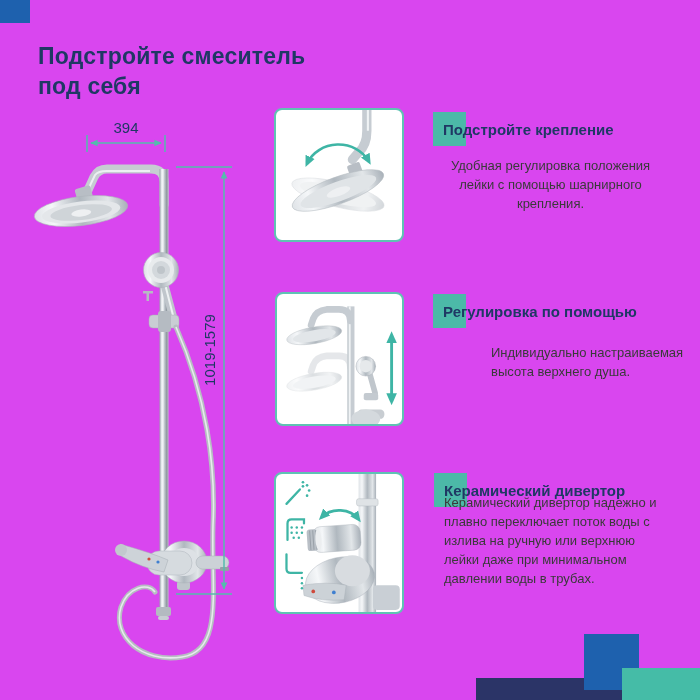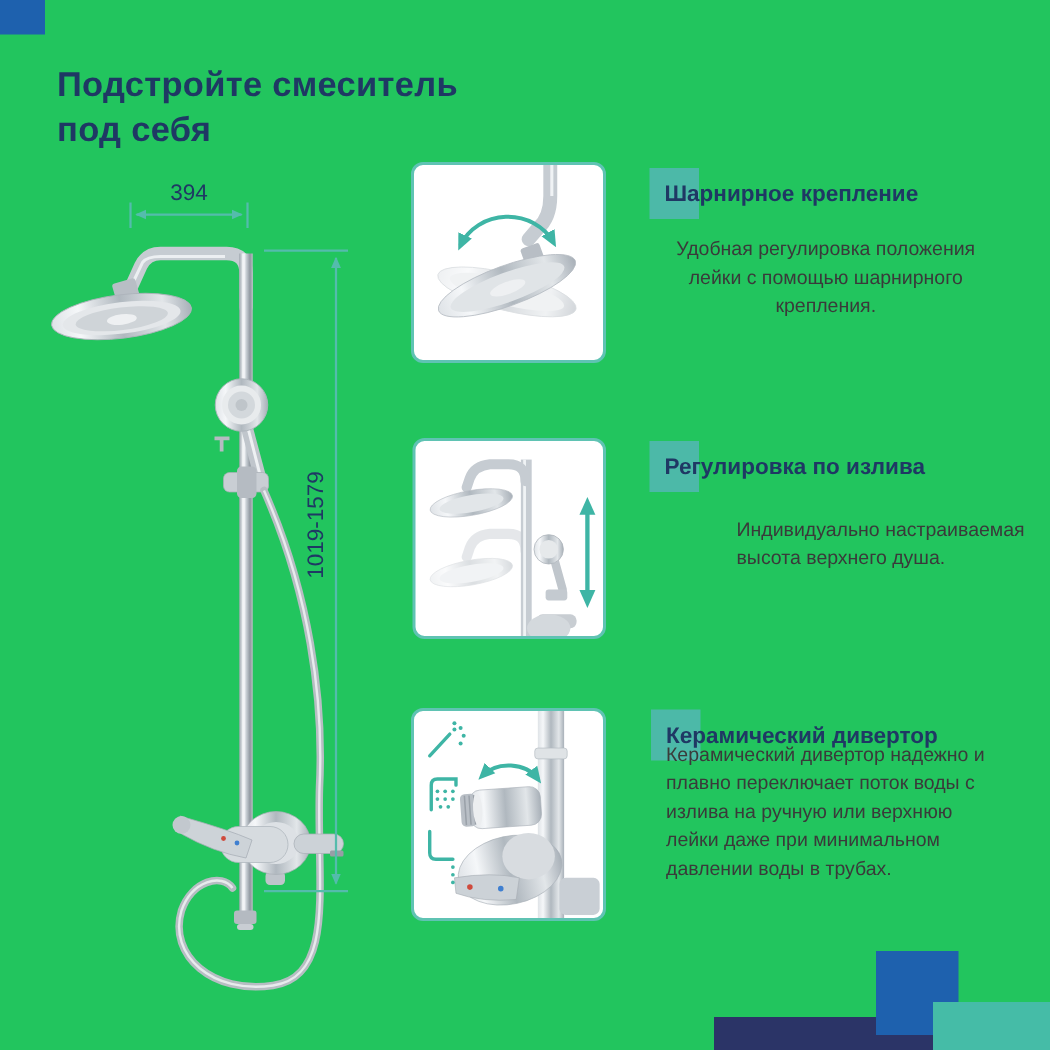--- a/index.html
+++ b/index.html
@@ -1,17 +1,17 @@
 <!DOCTYPE html>
 <html><head>
 <meta charset="utf-8">
 <style>
   html,body{margin:0;padding:0;background:#e8e8e8;}
   .page{
-    position:relative;width:700px;height:700px;background:#22c55e;
+    position:relative;width:700px;height:700px;background:#d946ef;
     font-family:"Liberation Sans",sans-serif;overflow:hidden;margin:0 auto;
   }
   
   .corner-sq{position:absolute;left:0;top:0;width:30px;height:23px;background:#1e61ae;}
   .decor-navy{position:absolute;left:476px;top:678px;width:146px;height:22px;background:#2b3467;}
   .decor-blue{position:absolute;left:584px;top:634px;width:55px;height:56px;background:#1e61ae;}
   .decor-teal{position:absolute;left:622px;top:668px;width:78px;height:32px;background:#45bca7;}
   
   .title{
     position:absolute;left:38px;top:26px;width:300px;
@@ -273,27 +273,27 @@
               <circle cx="25" cy="106" r="1.2"></circle>
               <circle cx="25" cy="111" r="1.2"></circle>
           </g>
         </g>
       </g>
     </svg>
   </div>
 
   <div>
     <div class="feature-sq" style="left:433px;top:112px;"></div>
-    <div class="feature-title" style="left:443px;top:120px;">Шарнирное крепление</div>
+    <div class="feature-title" style="left:443px;top:120px;">Подстройте крепление</div>
     <div class="feature-body" style="left:443px;top:156px;width:215px;text-align:center;">Удобная регулировка положения лейки с помощью шарнирного крепления.</div>
   </div>
 
   <div>
     <div class="feature-sq" style="left:433px;top:294px;"></div>
-    <div class="feature-title" style="left:443px;top:302px;">Регулировка по излива</div>
+    <div class="feature-title" style="left:443px;top:302px;">Регулировка по помощью</div>
     <div class="feature-body" style="left:443px;top:343px;width:222px;margin-left:48px;">Индивидуально настраиваемая высота верхнего душа.</div>
   </div>
 
   <div>
     <div class="feature-sq" style="left:434px;top:473px;"></div>
     <div class="feature-title" style="left:444px;top:481px;">Керамический дивертор</div>
     <div class="feature-body" style="left:444px;top:493px;width:225px;">Керамический дивертор надежно и плавно переключает поток воды с излива на ручную или верхнюю лейки даже при минимальном давлении воды в трубах.</div>
   </div>
 
 </div>

